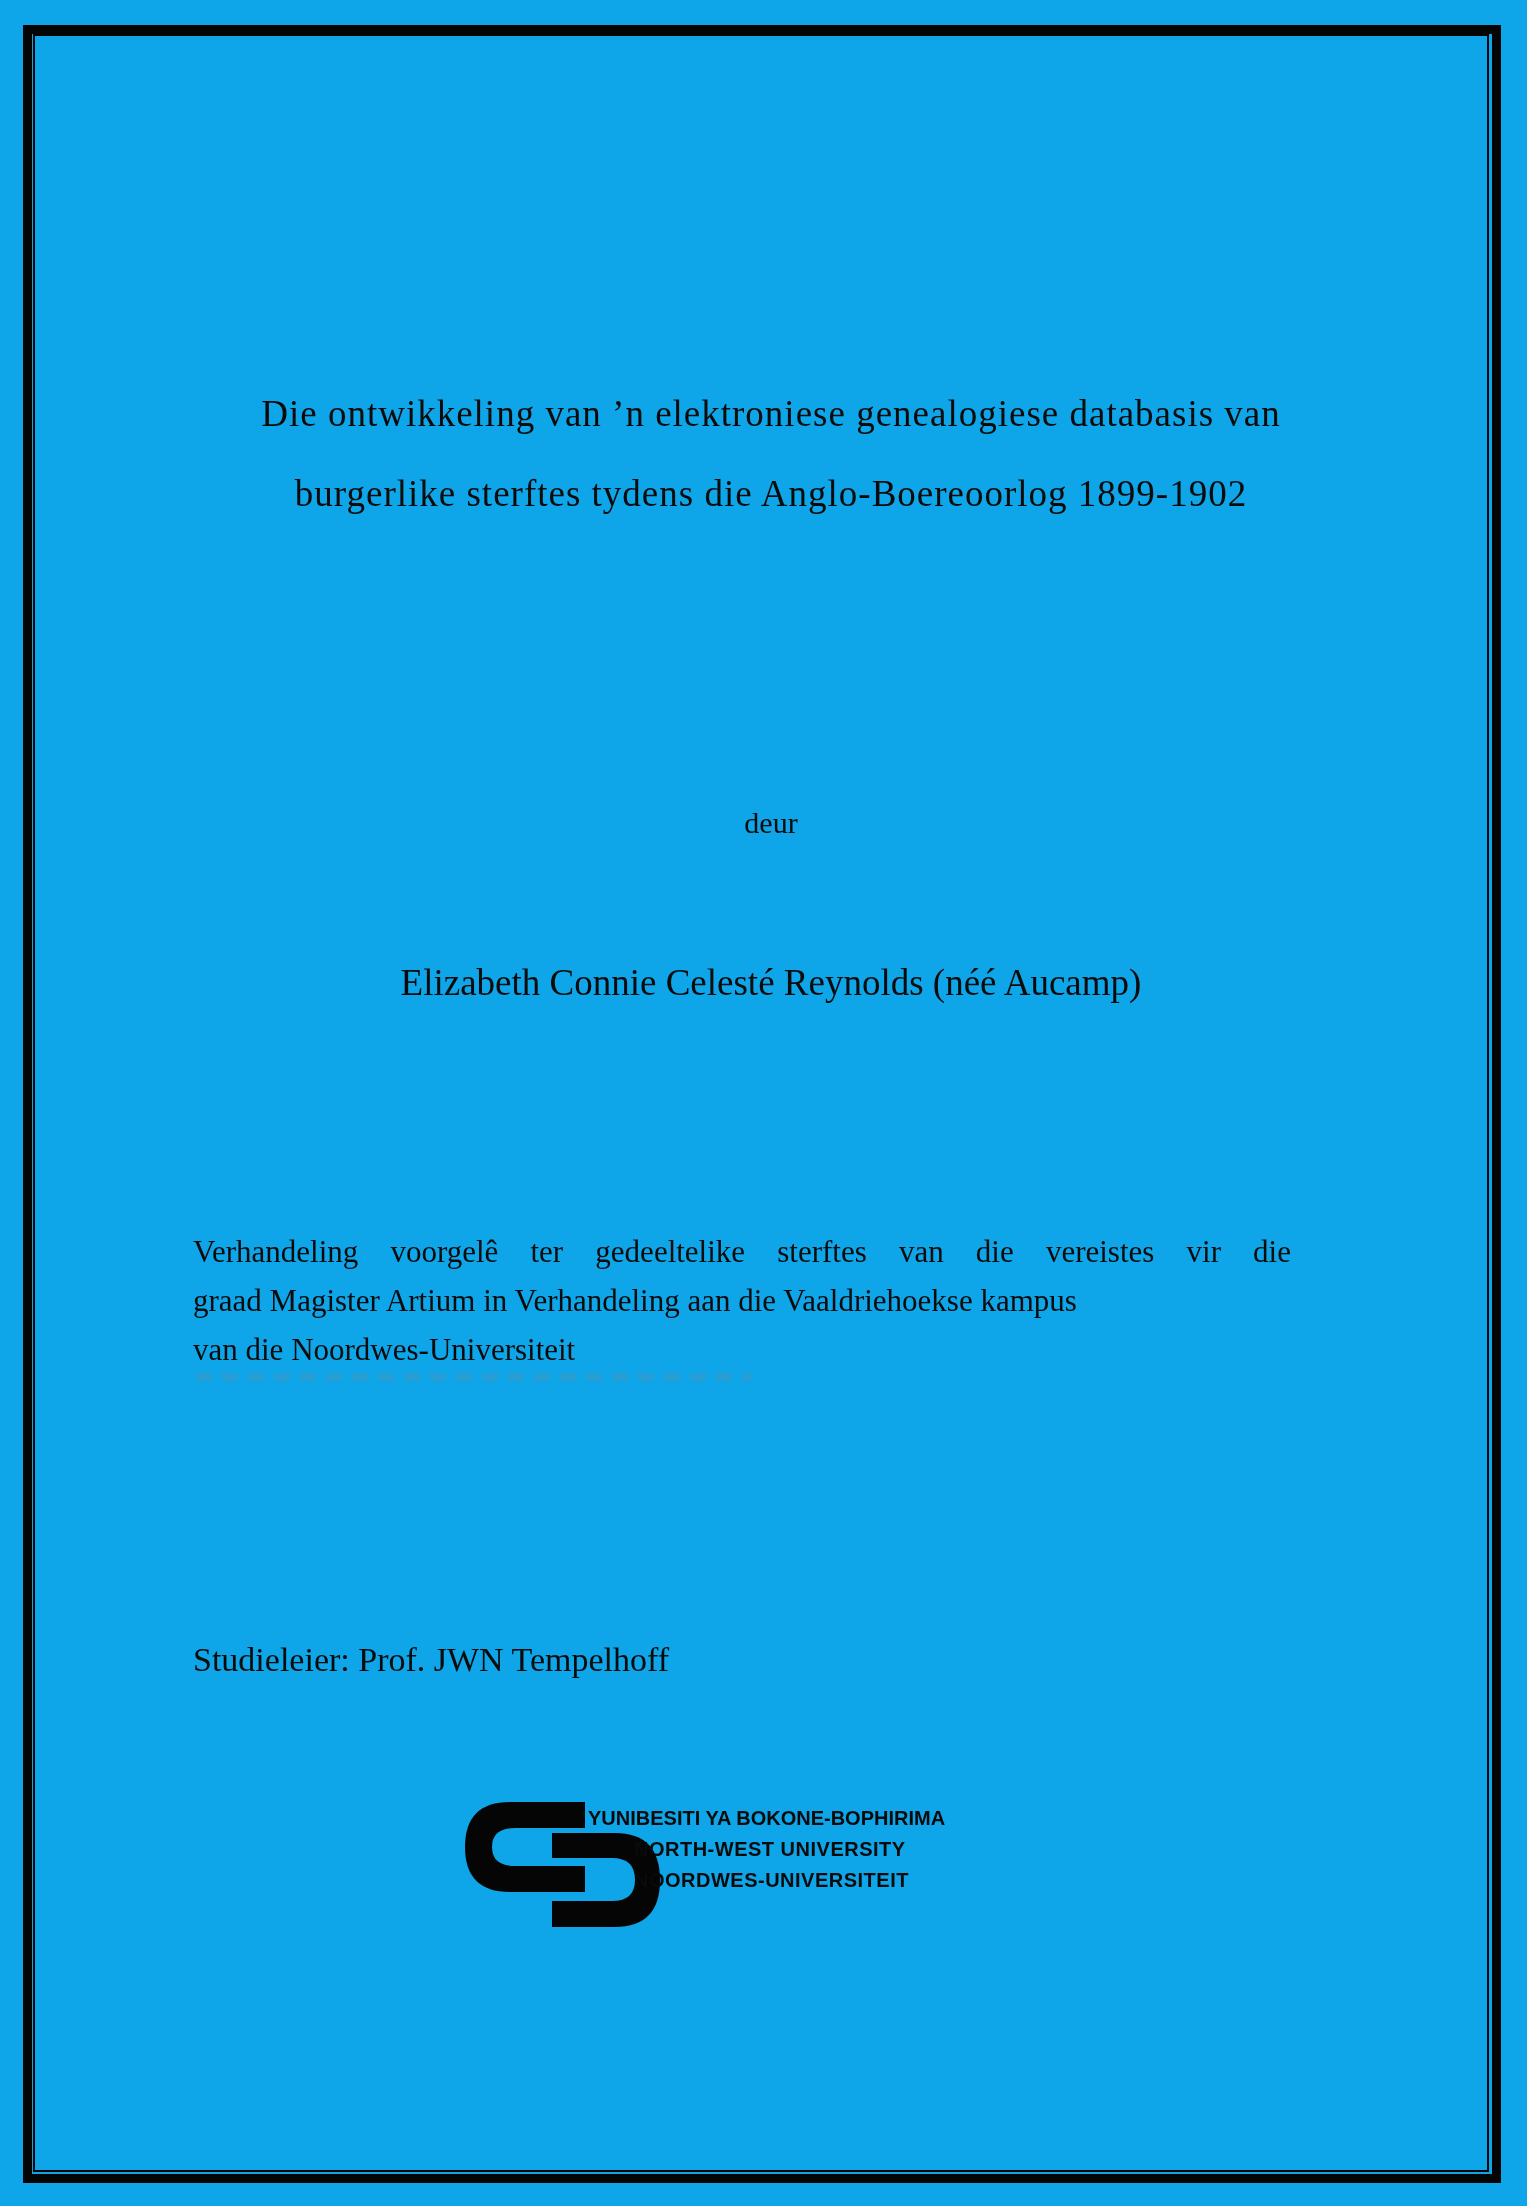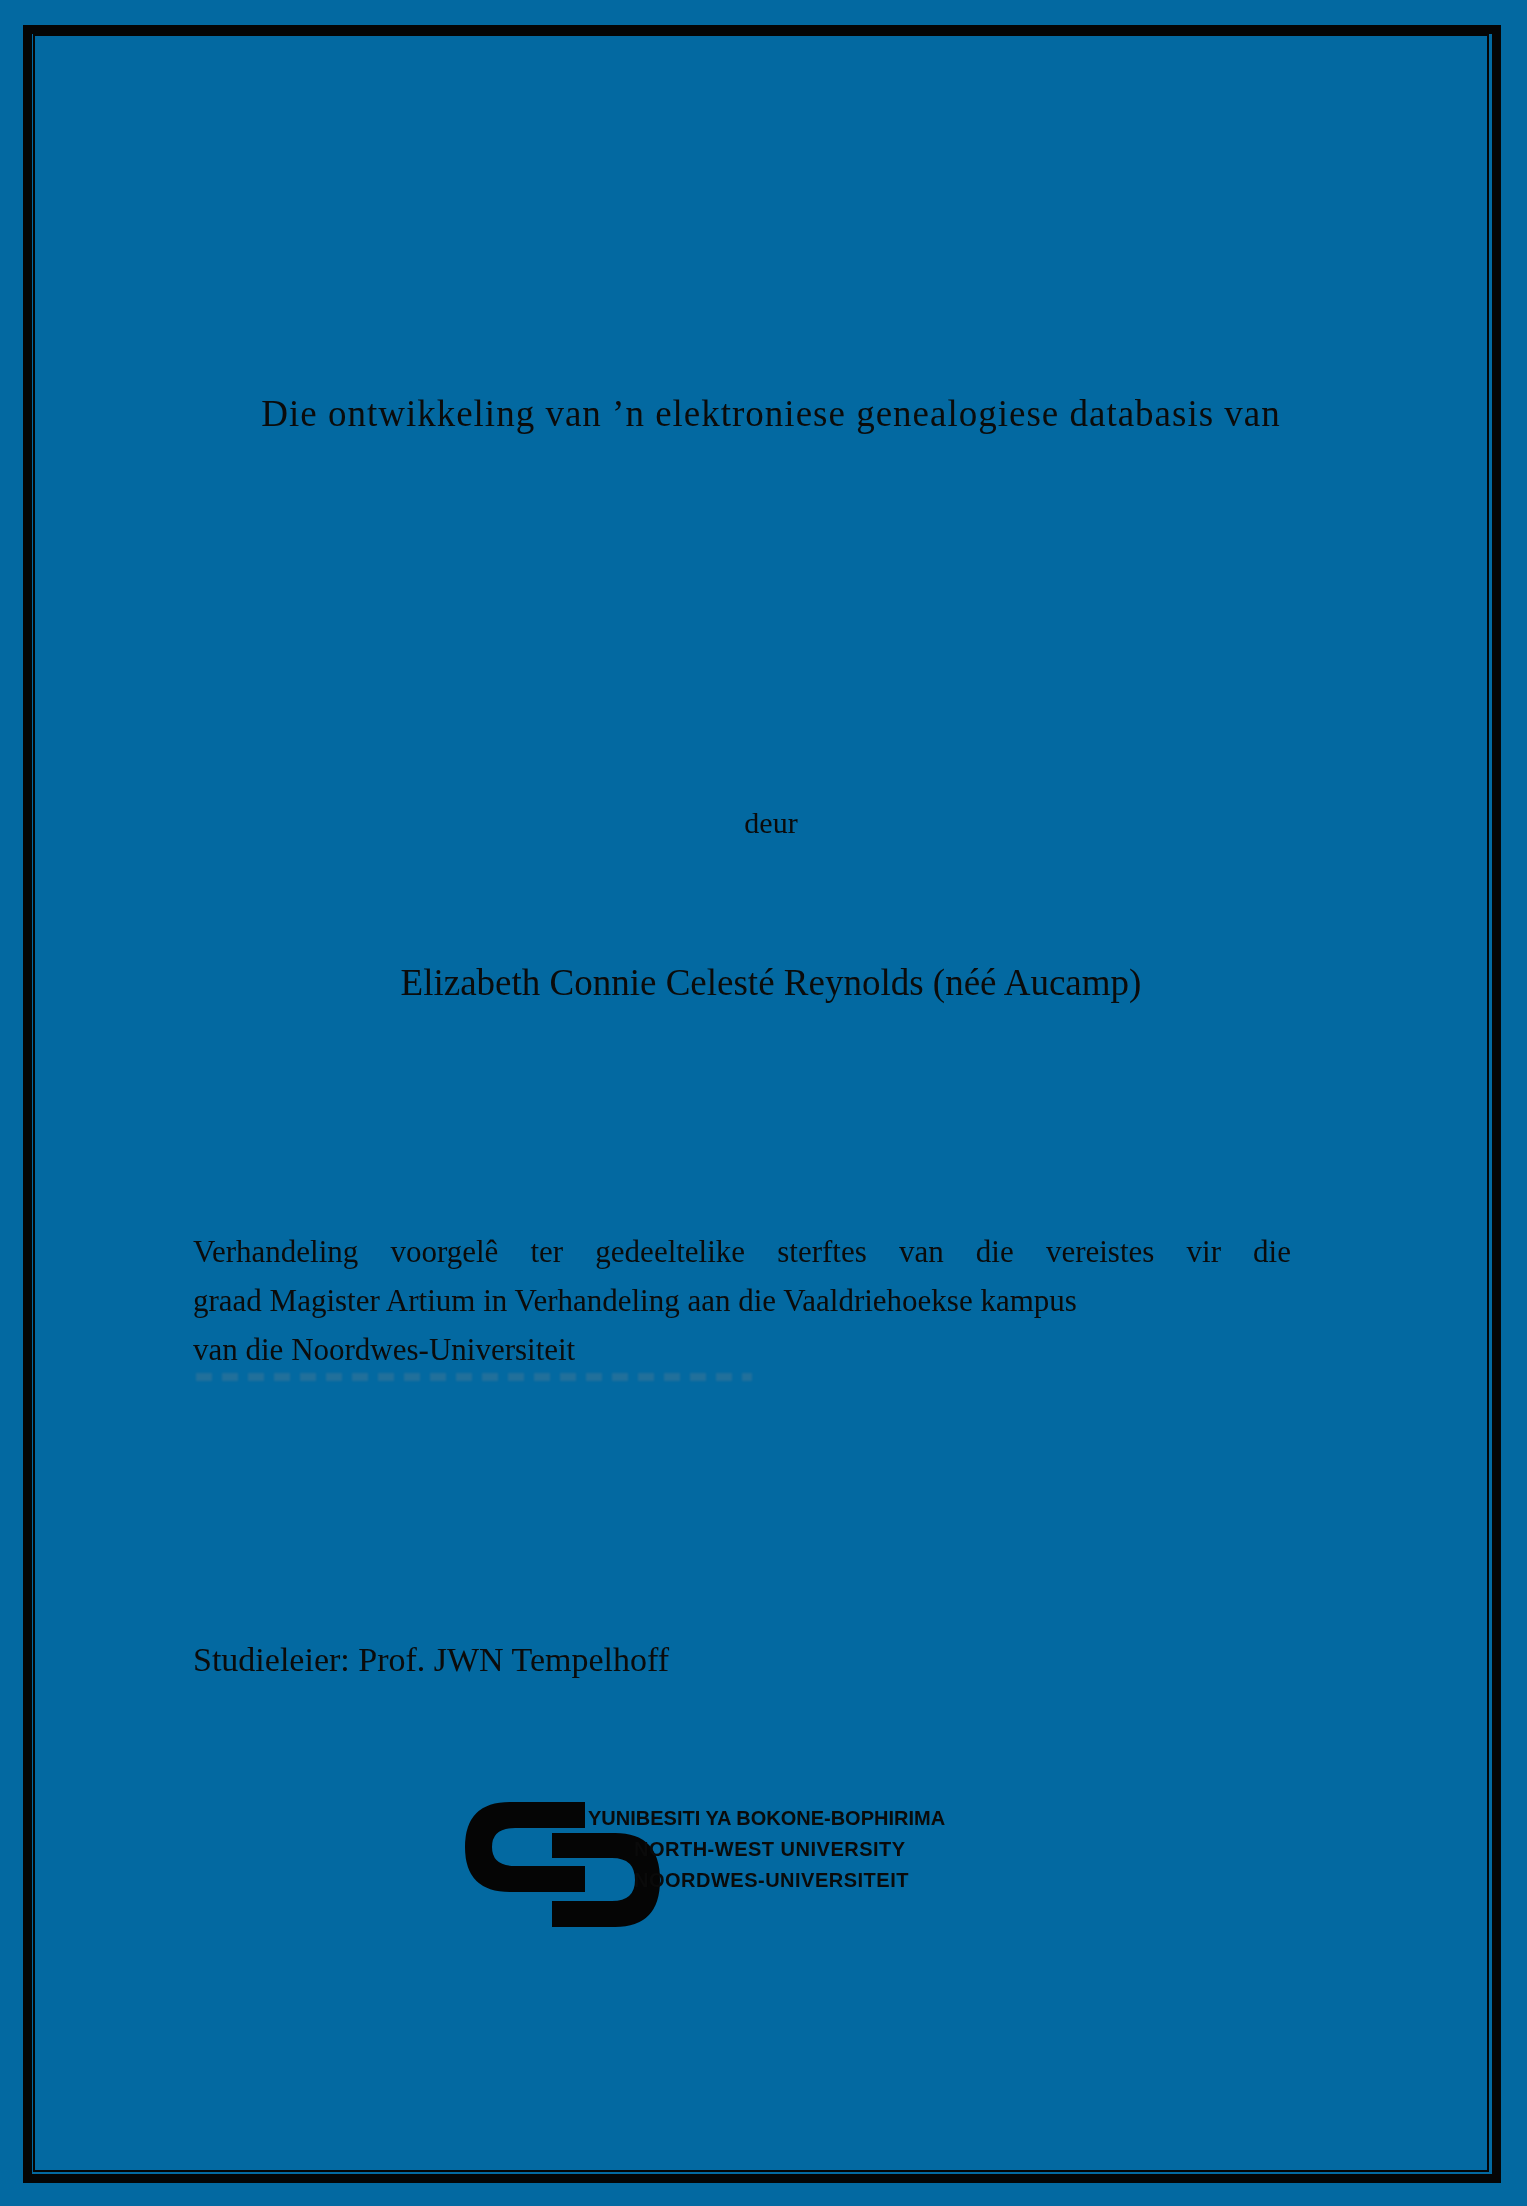--- a/index.html
+++ b/index.html
@@ -1,20 +1,20 @@
 <!DOCTYPE html>
 <html><head>
 <meta charset="utf-8">
 <style>
   html, body { margin: 0; padding: 0; background: #e8e8e8; }
   .page {
     position: relative;
     width: 1527px;
     height: 2206px;
-    background: #0369a1;
+    background: #0ea5e9;
     font-family: "Liberation Serif", "DejaVu Serif", serif;
     color: #0b0b0b;
     overflow: hidden;
     margin: 0 auto;
   }
   .border-outer {
     position: absolute;
     left: 23px; top: 25px;
     width: 1478px; height: 2158px;
     border: 9px solid #050505;
@@ -97,20 +97,21 @@
 </head>
 <body>
 
 <div class="page">
 
   <div class="border-outer"></div>
   <div class="border-inner"></div>
 
   <div class="centered-block title">
     <div>Die ontwikkeling van ’n elektroniese genealogiese databasis van</div>
+    <div>burgerlike sterftes tydens die Anglo-Boereoorlog 1899-1902</div>
   </div>
 
   <div class="centered-block author">Elizabeth Connie Celesté Reynolds (néé Aucamp)</div>
 
   <div class="centered-block byline">deur</div>
 
   <div class="description">
     <div class="justified">Verhandeling voorgelê ter gedeeltelike sterftes van die vereistes vir die</div>
     <div><span>graad </span><span class="italic">Magister Artium</span><span> in Verhandeling aan die Vaaldriehoekse kampus</span></div>
     <div>van die Noordwes-Universiteit</div>

